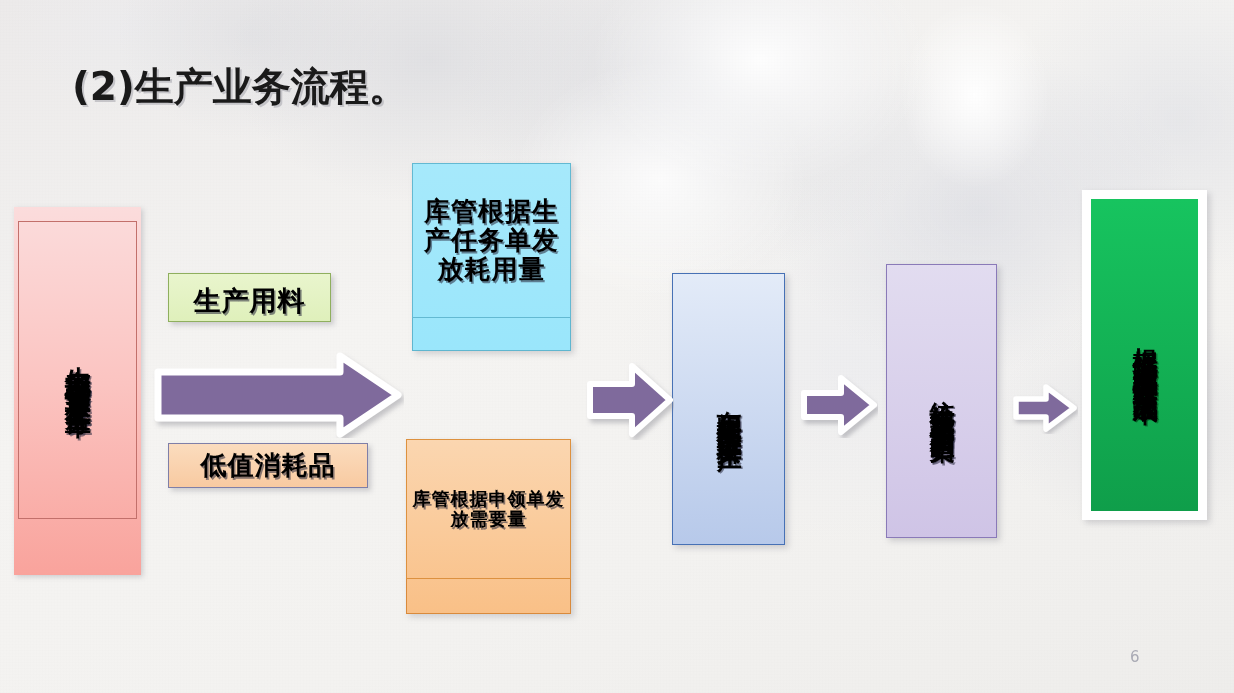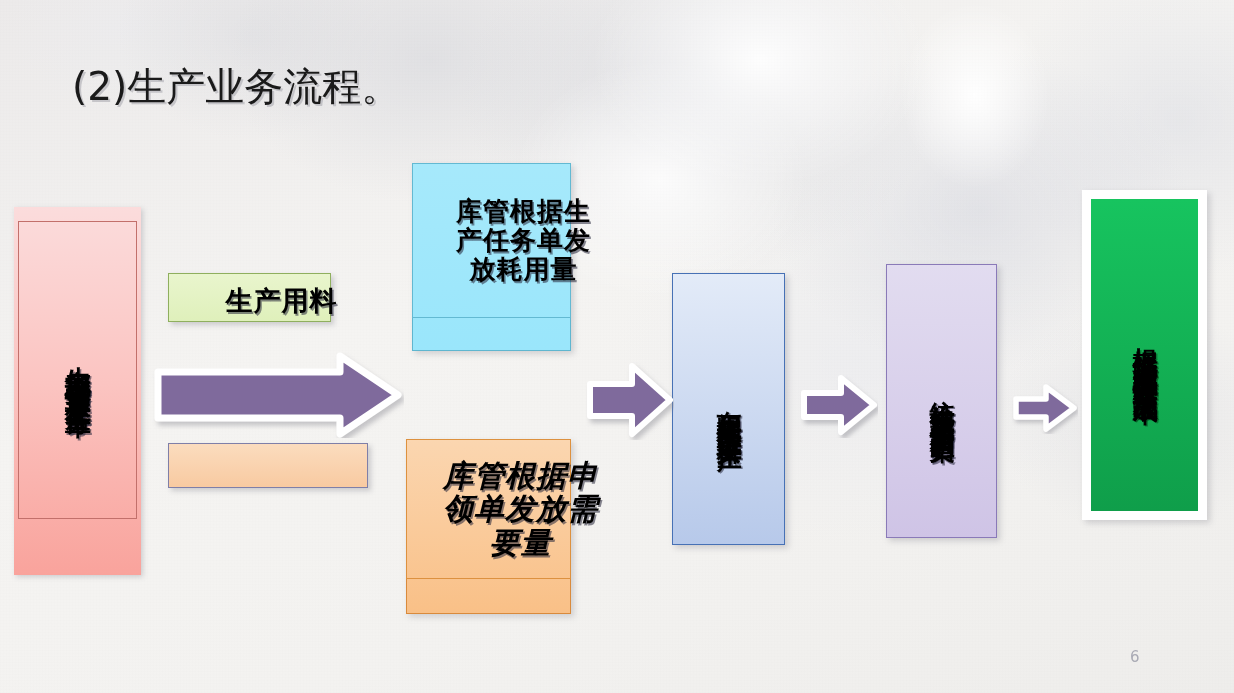--- a/index.html
+++ b/index.html
@@ -50,21 +50,21 @@
       repeating-linear-gradient(0deg, rgba(0,0,0,0.018) 0px, rgba(0,0,0,0.018) 1px, rgba(255,255,255,0) 1px, rgba(255,255,255,0) 3px),
       repeating-linear-gradient(90deg, rgba(0,0,0,0.014) 0px, rgba(0,0,0,0.014) 1px, rgba(255,255,255,0) 1px, rgba(255,255,255,0) 3px);
   }
 
   
   #title {
     position: absolute;
     left: 72px;
     top: 60px;
     font-size: 39px;
-    font-weight: normal;
+    font-weight: bold;
     color: #1a1a1a;
     letter-spacing: 0px;
     text-shadow: 2px 2px 0 rgba(150,150,160,0.45);
     white-space: nowrap;
   }
 
   
   .shape {
     position: absolute;
     box-sizing: border-box;
@@ -83,21 +83,20 @@
   
   .vtext {
     writing-mode: vertical-rl;
     text-orientation: upright;
     line-height: 1.3;
     letter-spacing: 3px;
   }
   .htext {
     line-height: 1.12;
     letter-spacing: 1px;
-    margin-left: 32px;
   }
 
   
   #box-order {
     left: 14px; top: 207px; width: 127px; height: 368px;
     background: linear-gradient(180deg, #fbdcdc 0%, #fbc4c1 48%, #f9a39c 100%);
     box-shadow: 2px 2px 5px rgba(120,120,130,0.30);
   }
   #box-order-frame {
     left: 18px; top: 221px; width: 119px; height: 298px;
@@ -155,22 +154,21 @@
     background: linear-gradient(180deg, #fbd6b0 0%, #f9c087 100%);
     border: 1px solid #d98a3c;
     box-shadow: 3px 3px 6px rgba(120,120,130,0.28);
   }
   #box-issue-requisition-frame {
     left: 406px; top: 439px; width: 165px; height: 140px;
     border: 1px solid #dd913f;
   }
   #box-issue-requisition-label {
     left: 408px; top: 441px; width: 161px; height: 136px;
-    font-size: 30px;
-    font-style: italic;
+    font-size: 18px;
   }
 
   
   #box-workshop {
     left: 672px; top: 273px; width: 113px; height: 272px;
     background: linear-gradient(180deg, #e3ebf8 0%, #b7c9ea 100%);
     border: 1px solid #4771b5;
     box-shadow: 3px 3px 6px rgba(120,120,130,0.30);
   }
   #box-workshop-label {
@@ -236,20 +234,21 @@
   <div id="title">(2)生产业务流程。</div>
 
   <div class="shape" id="box-order"></div>
   <div class="shape" id="box-order-frame"></div>
   <div class="shape-text vtext" id="box-order-label">生产部根据销售订单下达生产任务单</div>
 
   <div class="shape" id="label-material"></div>
   <div class="shape-text htext" id="label-material-text">生产用料</div>
 
   <div class="shape" id="label-consumable"></div>
+  <div class="shape-text htext" id="label-consumable-text">低值消耗品</div>
 
   <div class="shape" id="box-issue-production"></div>
   <div class="shape" id="box-issue-production-frame"></div>
   <div class="shape-text htext" id="box-issue-production-label">库管根据生产任务单发放耗用量</div>
 
   <div class="shape" id="box-issue-requisition"></div>
   <div class="shape" id="box-issue-requisition-frame"></div>
   <div class="shape-text htext" id="box-issue-requisition-label">库管根据申领单发放需要量</div>
 
   <div class="shape" id="box-workshop"></div>

